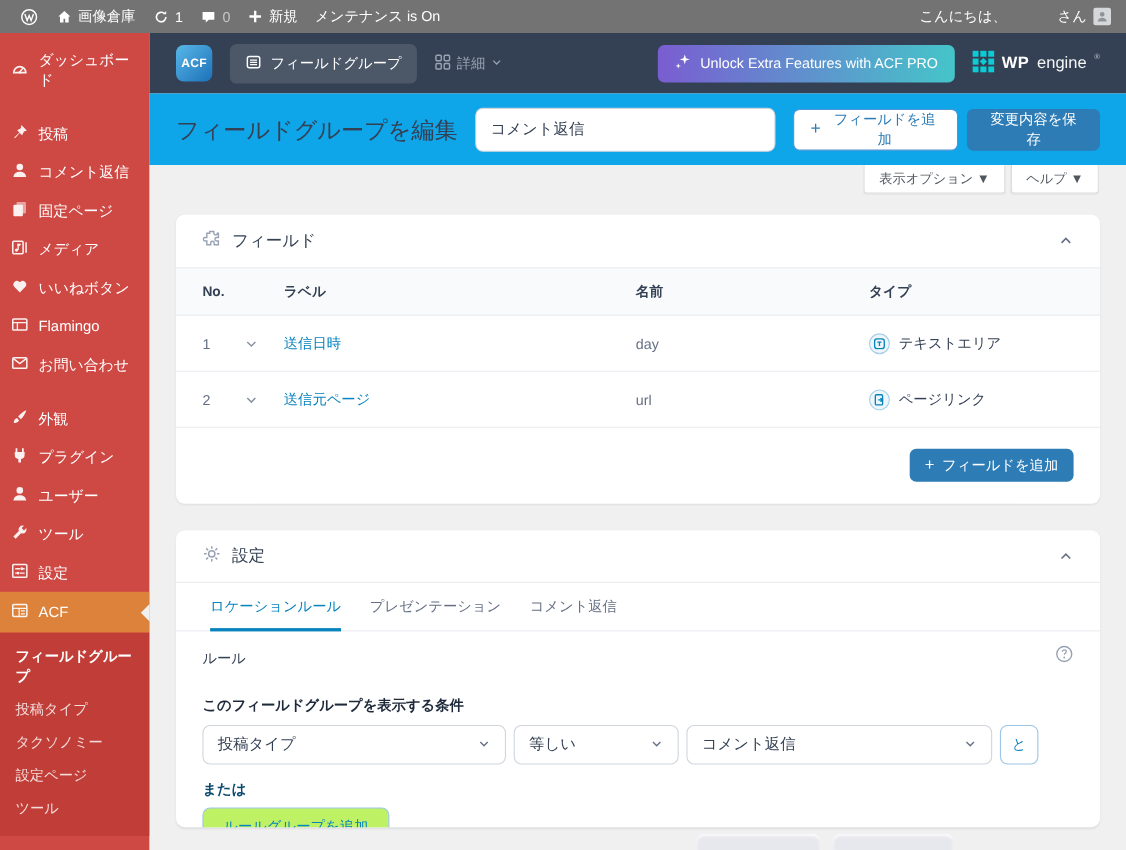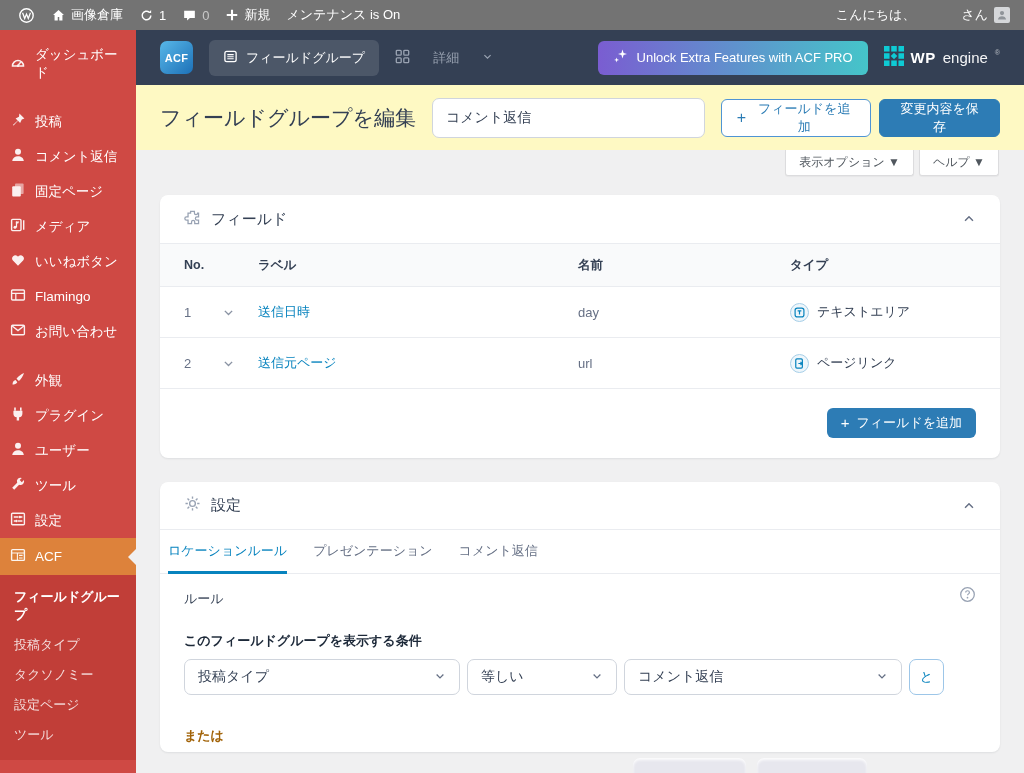--- a/index.html
+++ b/index.html
@@ -36,32 +36,32 @@
   #main { position:absolute; top:30px; left:136px; width:888px; height:743px; }
 
   
   #acfbar { height:55px; background:#344054; display:flex; align-items:center; padding:0 24px; gap:16px; }
   .acf-logo { width:33px; height:33px; border-radius:7px;
     background:linear-gradient(135deg,#58b7e8 0%,#1d71b8 100%);
     display:flex; align-items:center; justify-content:center;
     color:#fff; font-weight:bold; font-size:11px; letter-spacing:.3px; cursor:pointer; }
   .acf-pill { display:flex; align-items:center; gap:8px; background:rgba(255,255,255,.12);
     border-radius:6px; padding:9px 14px; color:#fff; font-size:13px; cursor:pointer; }
-  .acf-details { display:flex; align-items:center; gap:23px; color:#9aa3b2; font-size:13px; cursor:pointer; }
+  .acf-details { display:flex; align-items:center; gap:5px; color:#9aa3b2; font-size:13px; cursor:pointer; }
   .pro-btn { margin-left:auto; height:34px; border:none; border-radius:6px; padding:0 15px;
     display:flex; align-items:center; gap:8px; color:#fff; font-size:13px; cursor:pointer;
     background:linear-gradient(90deg,#7a5dd1 0%,#45c5c9 100%);
     font-family:"Liberation Sans",sans-serif; }
   .wpe { display:flex; align-items:center; gap:7px; color:#fff; font-size:15px; cursor:pointer; }
   .wpe .wp { font-weight:bold; letter-spacing:.5px; }
   .wpe .eng { font-weight:400; opacity:.95;text-align:center; }
   .wpe .reg { font-size:7px; opacity:.6; align-self:flex-start; margin-top:3px; }
 
   
-  #pagehead { height:65px; background:#fef9c3; display:flex; align-items:center; padding:12px 24px; gap:16px; }
+  #pagehead { height:65px; background:#0ea5e9; display:flex; align-items:center; padding:12px 24px; gap:16px; }
   #pagehead h1 { font-size:21px; font-weight:500; color:#344054; white-space:nowrap; }
   #title-input { width:278px; height:40px; border:1px solid #d0d5dd; border-radius:7px;
     padding:0 13px; font-size:14px; color:#344054; font-family:"Liberation Sans",sans-serif; }
   .head-actions { margin-left:auto; display:flex; gap:8px; }
   .btn { height:38px; border-radius:6px; font-size:13px; padding:0 15px; cursor:pointer;
     display:inline-flex; align-items:center; gap:7px; font-family:"Liberation Sans",sans-serif; }
   .btn-outline { background:#fff; border:1px solid #4f94d4; color:#2b7cb5; }
   .btn-solid { background:#2d7cb5; border:1px solid #2d7cb5; color:#fff; }
 
   
@@ -91,36 +91,36 @@
   .type-ic { width:19px; height:19px; border-radius:50%; background:#eef6fb; border:1px solid #a7cfe8;
     display:flex; align-items:center; justify-content:center; }
   .fields-footer { height:67px; display:flex; align-items:center; justify-content:flex-end; padding:0 24px; }
   .btn-add-sm { height:30px; background:#2d7cb5; border:none; border-radius:6px; color:#fff;
     font-size:13px; padding:0 14px; display:inline-flex; align-items:center; gap:7px; cursor:pointer;
     font-family:"Liberation Sans",sans-serif; }
 
   
   #settings-panel { top:332px; height:270px; }
   #settings-panel .panel-head { border-bottom:1px solid #eaecf0; }
-  .stabs { display:flex; gap:26px; padding:0 8px; border-bottom:1px solid #eaecf0; height:44px; }
+  .stabs { display:flex; gap:26px; padding:0 31px; border-bottom:1px solid #eaecf0; height:44px; }
   .stab { font-size:13px; color:#667085; display:flex; align-items:center; cursor:pointer;
     border-bottom:3px solid transparent; margin-bottom:-1px; }
   .stab.active { color:#0783be; border-bottom-color:#0783be; }
   .rules-body { padding:16px 24px 0; position:relative; }
   .rules-heading { font-size:13px; color:#344054; }
   .help-ic { position:absolute; right:24px; top:12px; cursor:pointer; }
   .cond-label { font-size:13px; font-weight:bold; color:#1d2939; margin-top:24px; }
   .rule-row { display:flex; gap:7px; margin-top:9px; align-items:center; }
   .select { height:36px; border:1px solid #d0d5dd; border-radius:7px; background:#fff;
     display:flex; align-items:center; justify-content:space-between; padding:0 13px;
     font-size:14px; color:#344054; cursor:pointer; }
   .sel-1 { width:276px; } .sel-2 { width:150px; } .sel-3 { width:278px; }
   .and-btn { width:35px; height:36px; border:1px solid #9dc6e8; border-radius:7px; background:#fff;
     color:#0783be; font-size:13px; cursor:pointer; font-family:"Liberation Sans",sans-serif; }
-  .or-label { font-size:13px; font-weight:bold; color:#a16207; margin-top:32px; }
+  .or-label { font-size:13px; font-weight:bold; color:#0c4a6e; margin-top:14px; }
   .add-rule-btn { margin-top:7px; height:33px; border:1px solid #9dc6e8; border-radius:7px;
     background:#bef264; color:#0783be; font-size:13px; padding:0 18px; cursor:pointer;
     font-family:"Liberation Sans",sans-serif; }
 
   .ghost { position:absolute; height:16px; background:#e7e7ee; border-radius:7px 7px 0 0;
     box-shadow:inset 0 2px 3px rgba(255,255,255,.9); }
   #ghost1 { left:497px; top:608px; width:113px; }
   #ghost2 { left:621px; top:608px; width:110px; }
 </style>
 </head>

